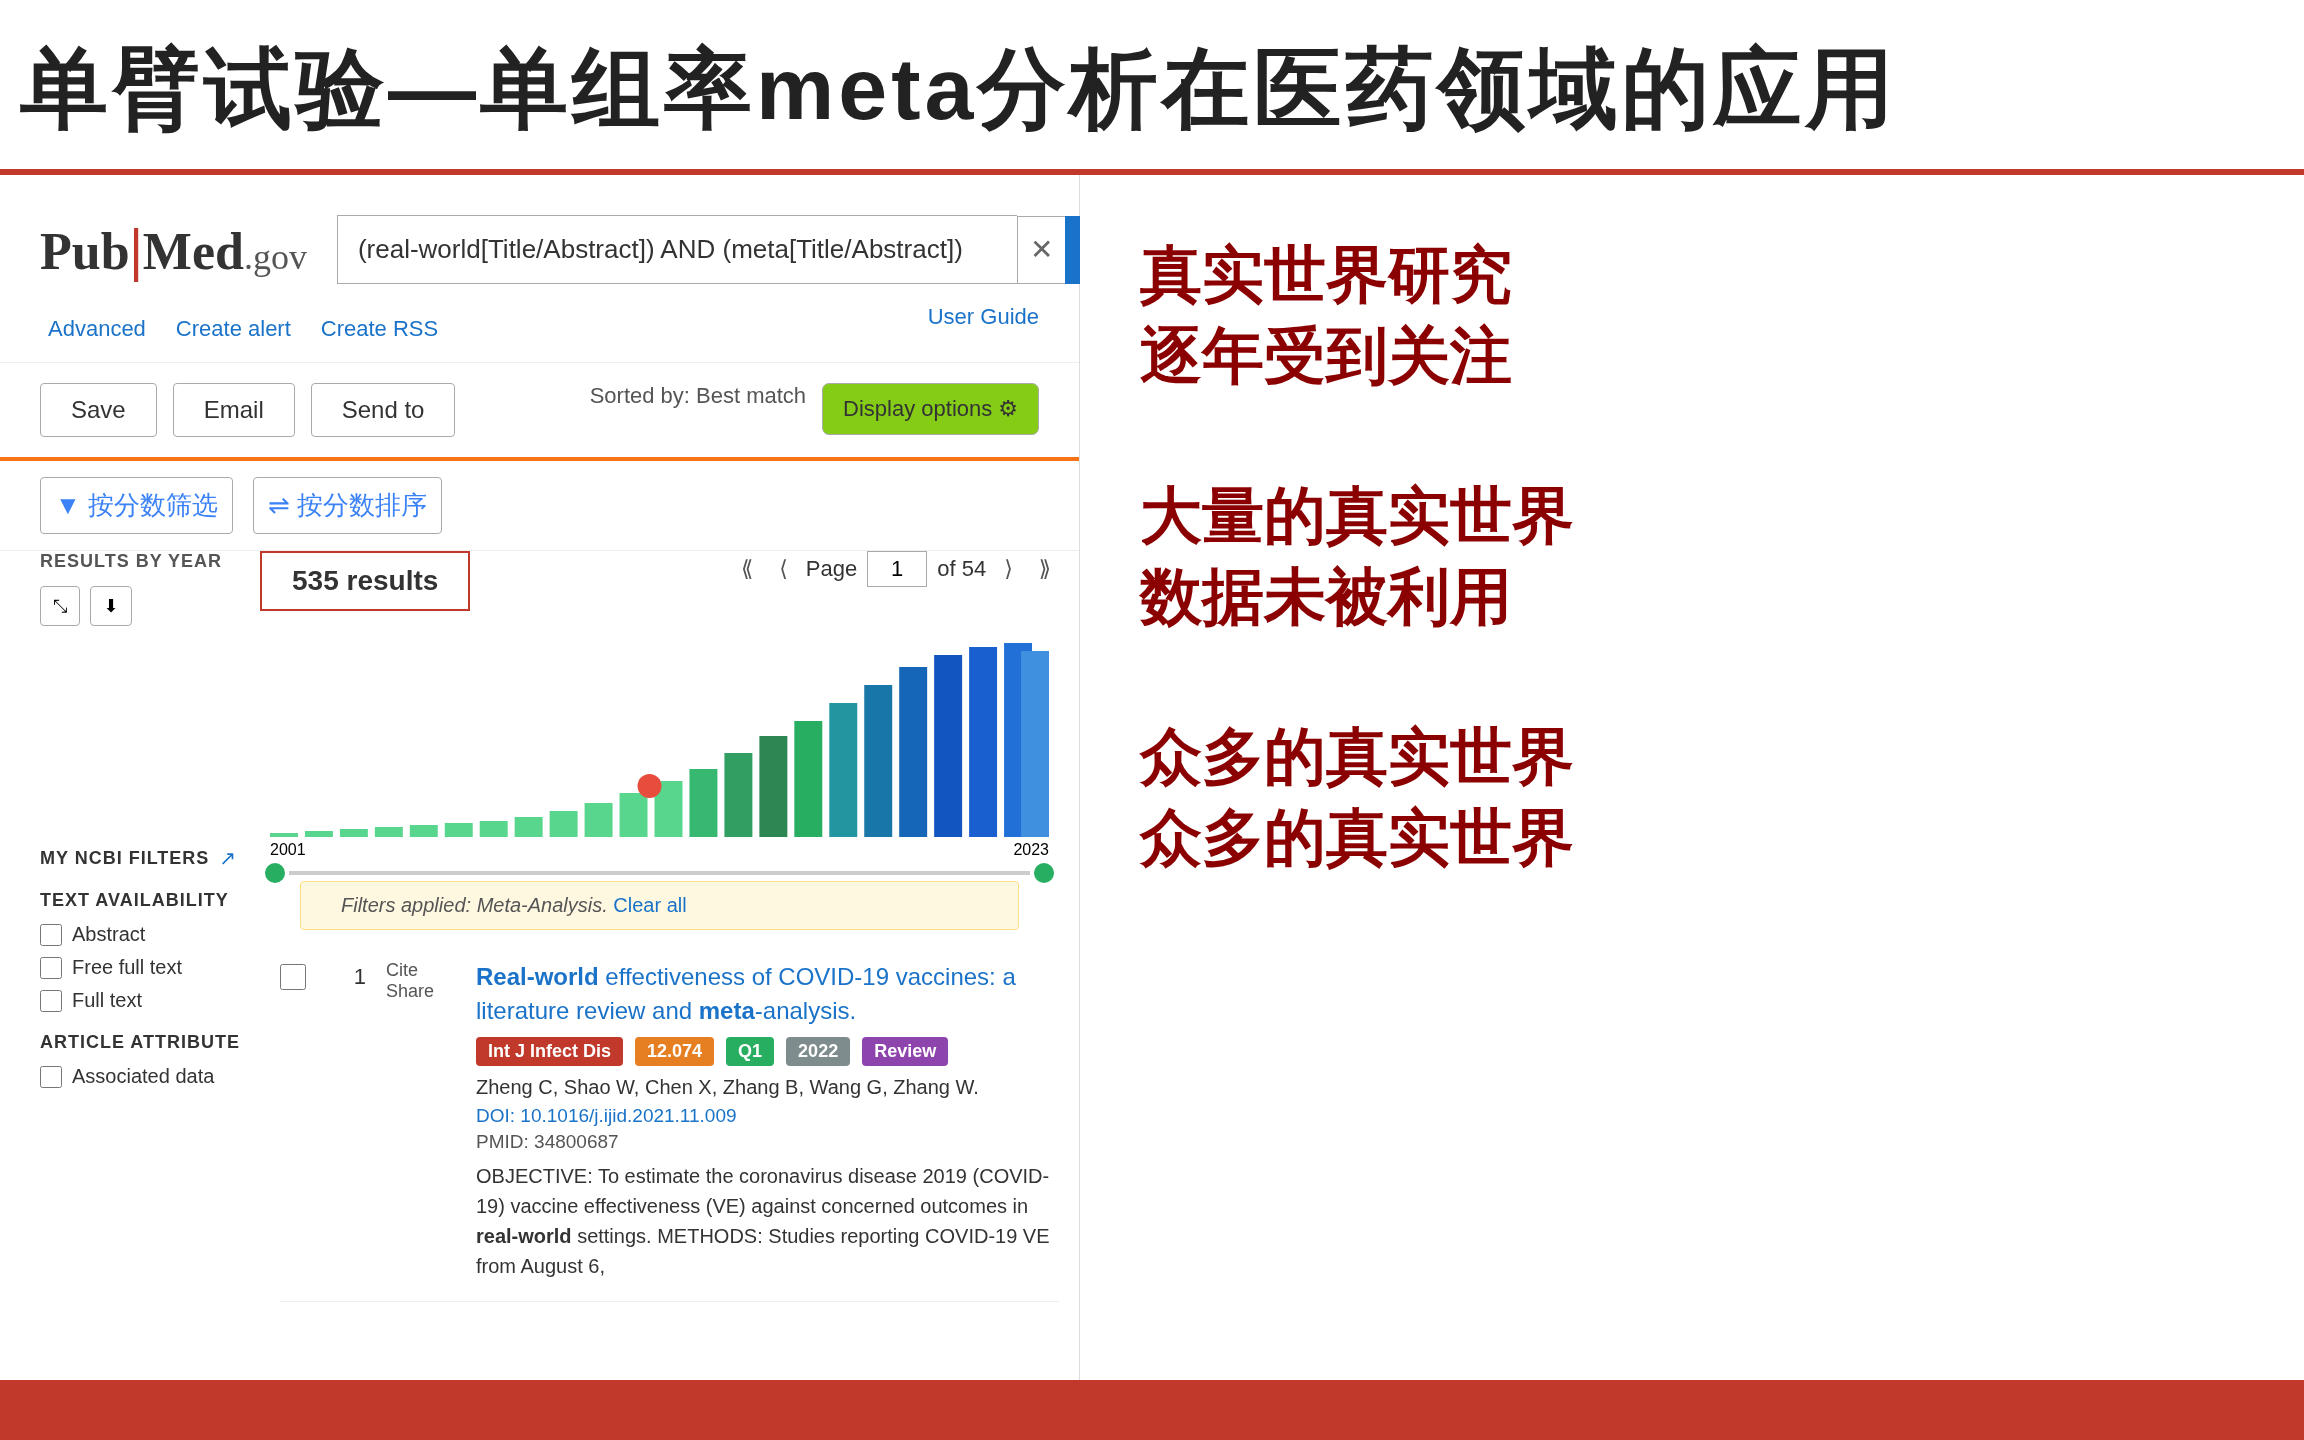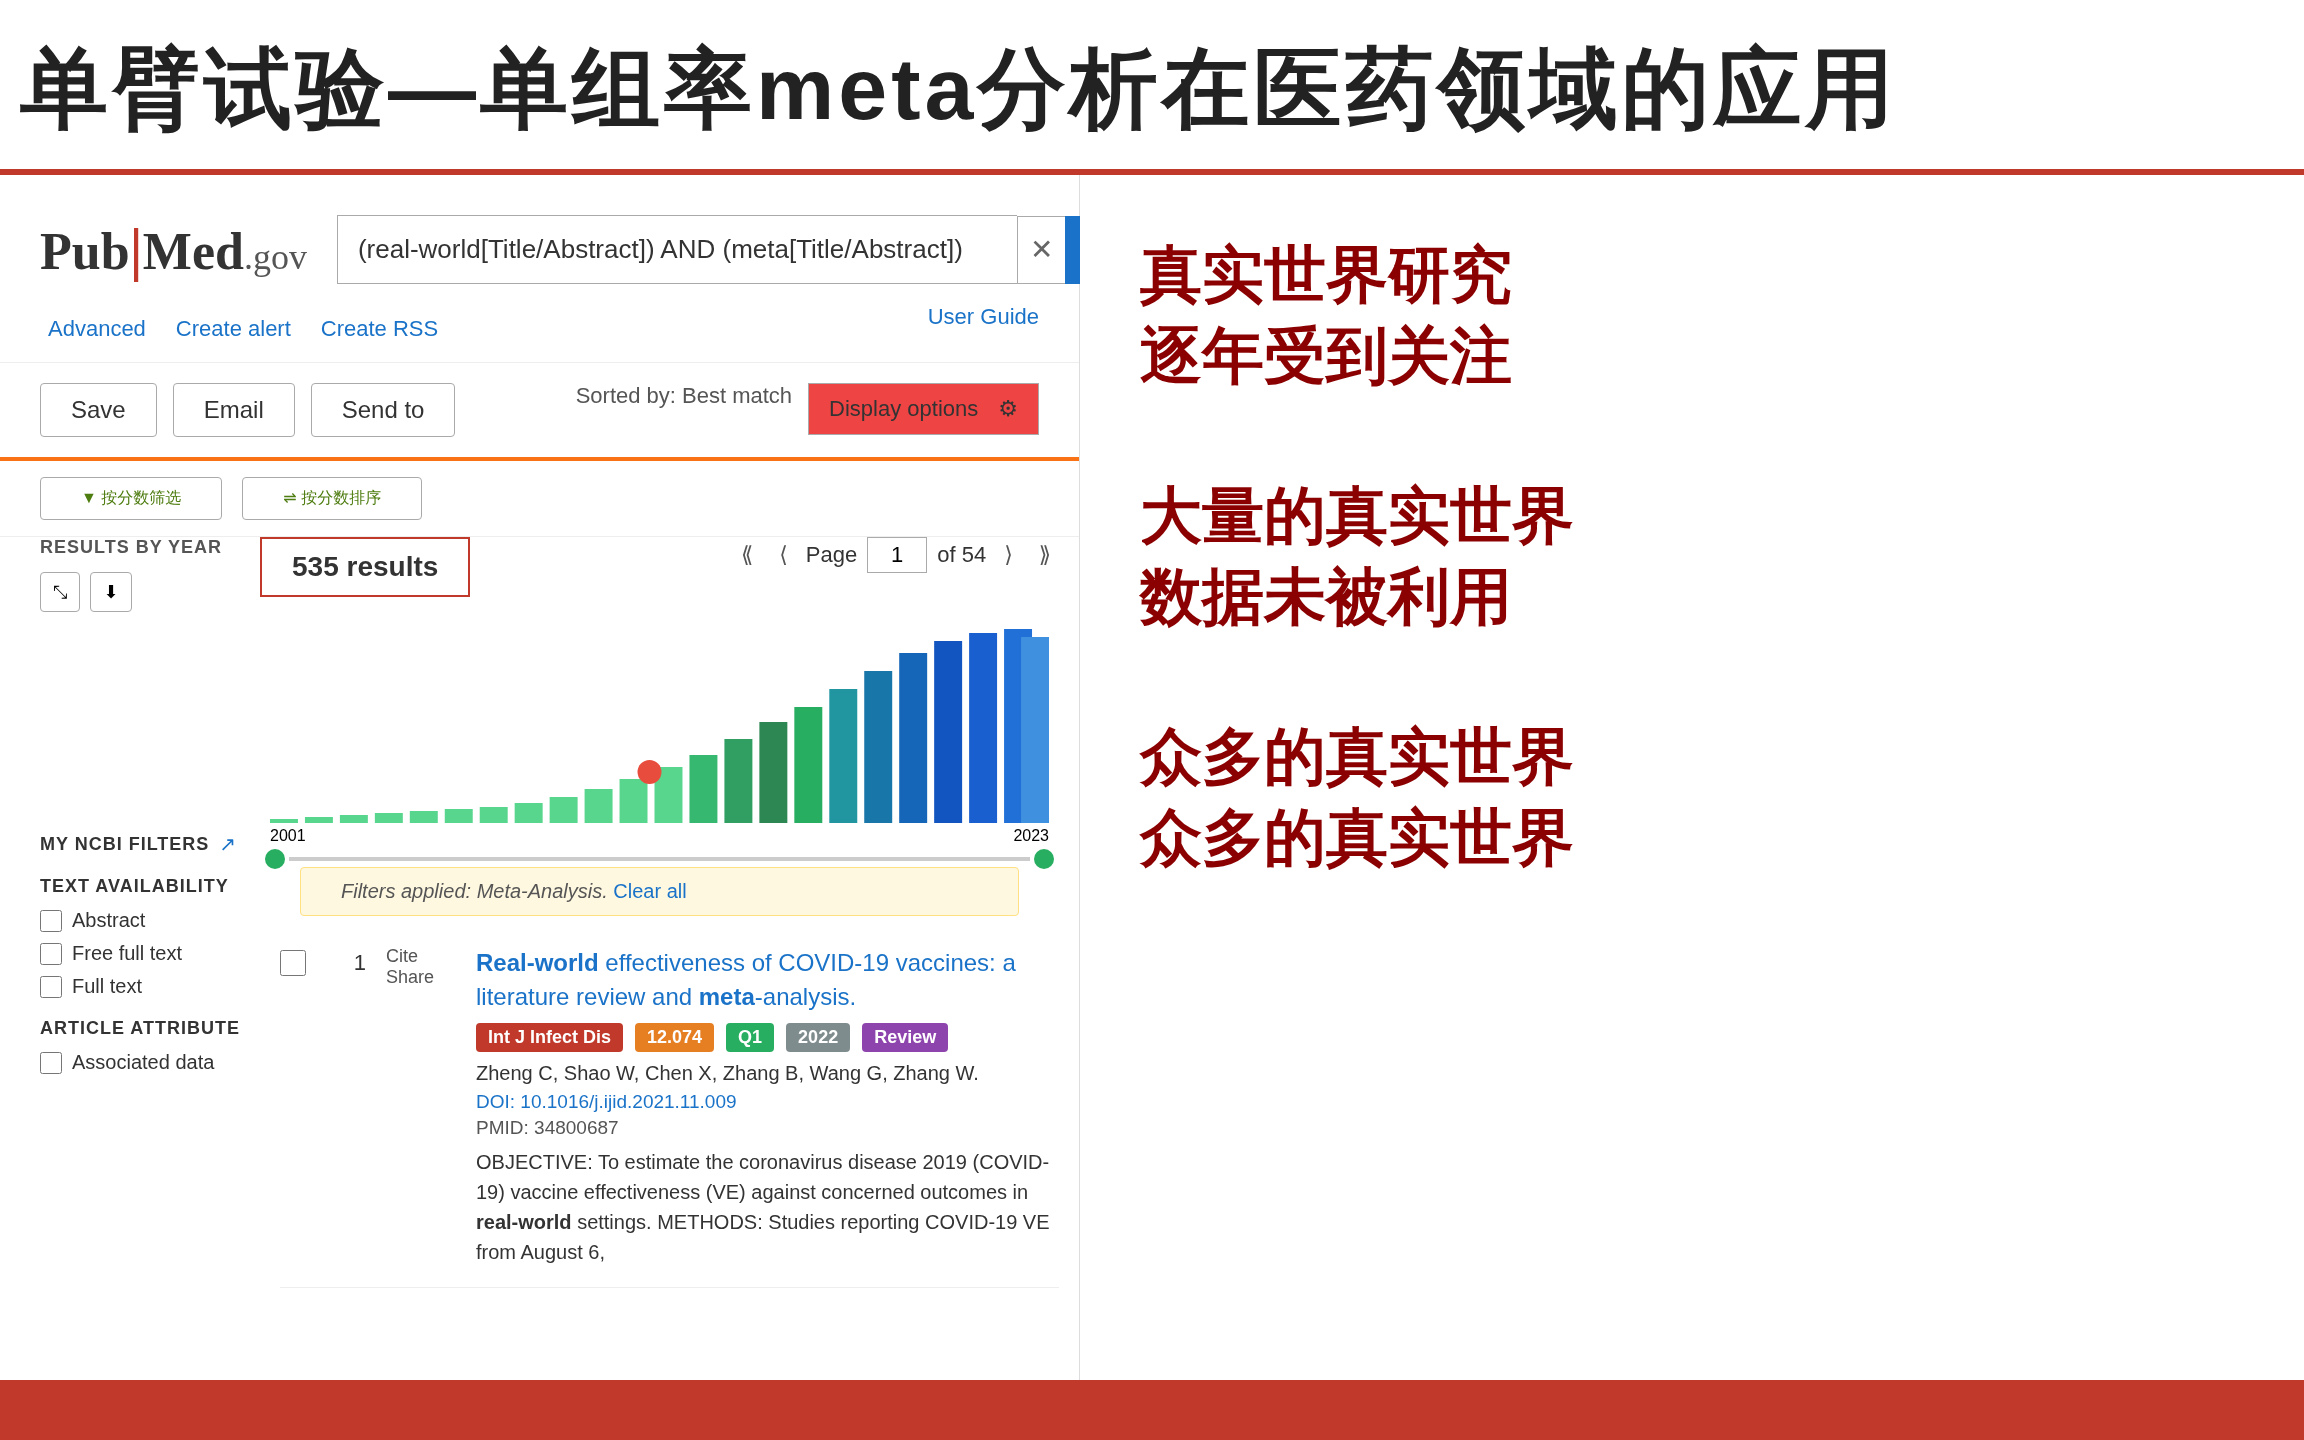--- a/index.html
+++ b/index.html
@@ -145,51 +145,51 @@
     }
 
     .sort-label {
       margin-left: auto;
       font-size: 22px;
       color: #555;
     }
 
     .display-options-btn {
       border: 1px solid #aaa;
-      background: #ef4444;
+      background: #84cc16;
       padding: 12px 20px;
       font-size: 22px;
       cursor: pointer;
-      border-radius: 0;
-      color: #333;
-      display: flex;
-      align-items: center;
-      gap: 20px;
+      border-radius: 7px;
+      color: #333;
+      display: flex;
+      align-items: center;
+      gap: 6px;
     }
 
     .gear-icon {
       font-size: 22px;
     }
 
     
     .filter-row {
       padding: 16px 40px;
       display: flex;
       gap: 20px;
       border-bottom: 1px solid #eee;
     }
 
     .filter-btn {
       border: 1px solid #aaa;
       background: #fff;
-      padding: 10px 40px;
-      font-size: 16px;
+      padding: 10px 14px;
+      font-size: 26px;
       cursor: pointer;
       border-radius: 4px;
-      color: #4d7c0f;
+      color: #3b82f6;
       display: flex;
       align-items: center;
       gap: 8px;
     }
 
     .results-by-year-label {
       font-size: 18px;
       color: #555;
       font-weight: bold;
       letter-spacing: 1px;

